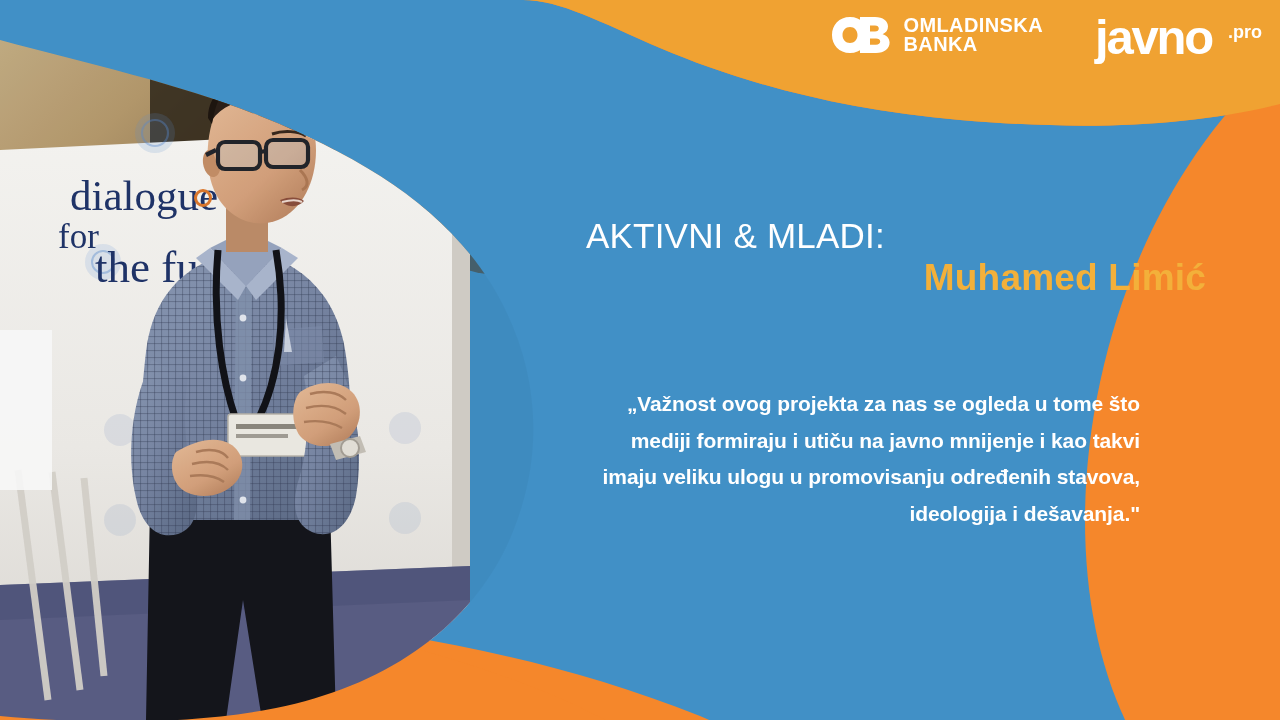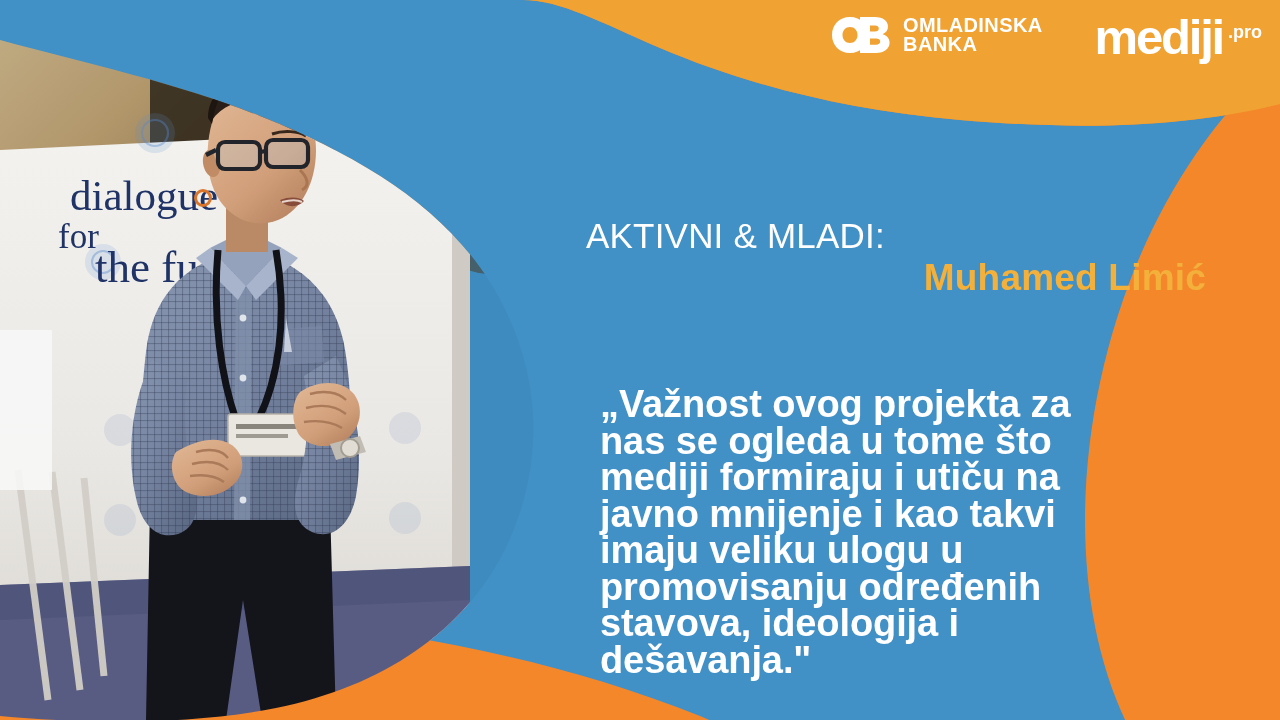--- a/index.html
+++ b/index.html
@@ -24,37 +24,37 @@
   .ob-logo{display:flex;align-items:center;gap:11px;}
   .ob-mark{width:62px;height:40px;}
   .ob-words{
     color:#ffffff;font-weight:bold;font-size:20px;line-height:19px;
     letter-spacing:.4px;
   }
   .lonac{
     color:#ffffff;font-weight:bold;font-size:49px;line-height:49px;
     letter-spacing:-2.2px;display:flex;align-items:flex-end;
   }
-  .lonac .tld{font-size:18px;letter-spacing:0px;padding-bottom:5px;margin-left:5px;}
+  .lonac .tld{font-size:18px;letter-spacing:0px;padding-bottom:5px;margin-left:16px;}
   
   #headline{
     position:absolute;left:586px;top:216px;width:620px;
   }
   .hl-1{
     color:#ffffff;font-weight:normal;font-size:35px;line-height:40px;
     letter-spacing:.2px;margin:0;
   }
   .hl-2{
     color:#F3B03A;font-weight:bold;font-size:37px;line-height:44px;
     letter-spacing:.2px;margin:0;text-align:right;
   }
   #quote{
     position:absolute;left:600px;top:386px;width:540px;
-    color:#ffffff;font-weight:bold;font-size:38px;line-height:36.5px;
-    text-align:left;letter-spacing:-.1px;margin:0;
+    color:#ffffff;font-weight:bold;font-size:21px;line-height:36.5px;
+    text-align:right;letter-spacing:-.1px;margin:0;
   }
 </style>
 </head>
 <body>
 
 <div id="stage">
 
   <svg id="bg" viewBox="0 0 1280 720" preserveAspectRatio="none">
     <rect x="0" y="0" width="1280" height="720" fill="#4190C6"></rect>
 
@@ -306,21 +306,21 @@
                  M40 23.5 L40 29.8 L46 29.8 C48.6 29.8 50.2 28.5 50.2 26.6
                  C50.2 24.8 48.6 23.5 46 23.5 Z" fill="#FFFFFF" fill-rule="evenodd"></path>
       </svg>
       <div class="ob-words">
         <div>OMLADINSKA</div>
         <div>BANKA</div>
       </div>
     </div>
 
     <div class="lonac">
-      <span>mediji</span>
+      <span>javno</span>
       <span class="tld">.pro</span>
     </div>
   </div>
 
   <div id="headline">
     <p class="hl-1">AKTIVNI &amp; MLADI:</p>
     <p class="hl-2">Muhamed Limić</p>
   </div>
 
   <p id="quote">„Važnost ovog projekta za nas se ogleda u tome što mediji formiraju i utiču na javno mnijenje i kao takvi imaju veliku ulogu u promovisanju određenih stavova, ideologija i dešavanja."</p>

